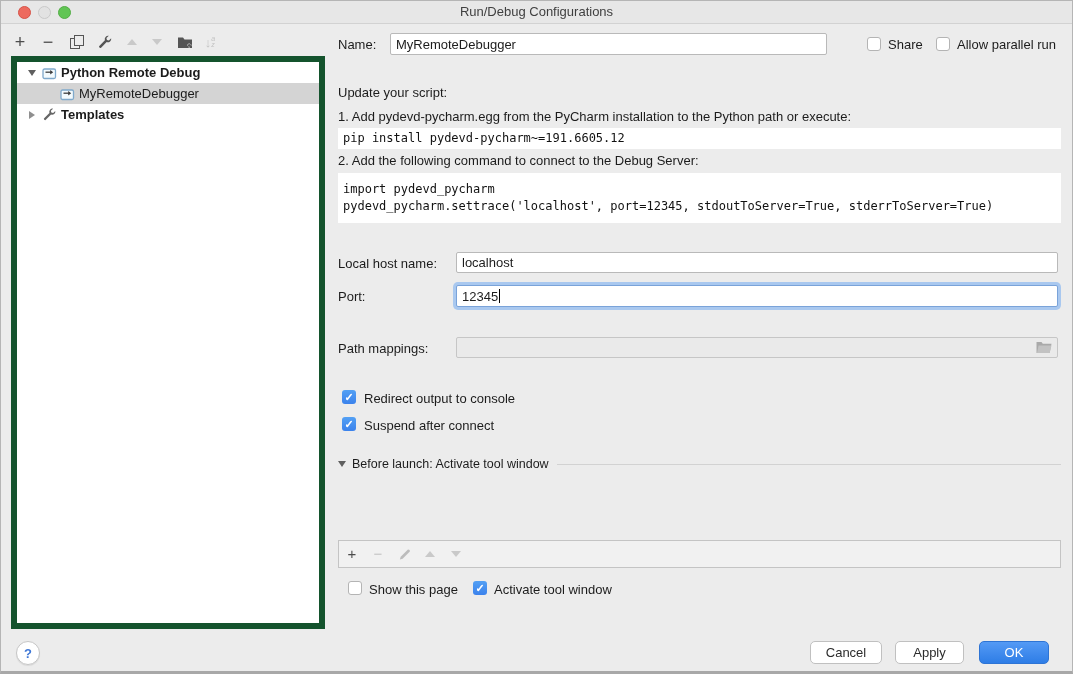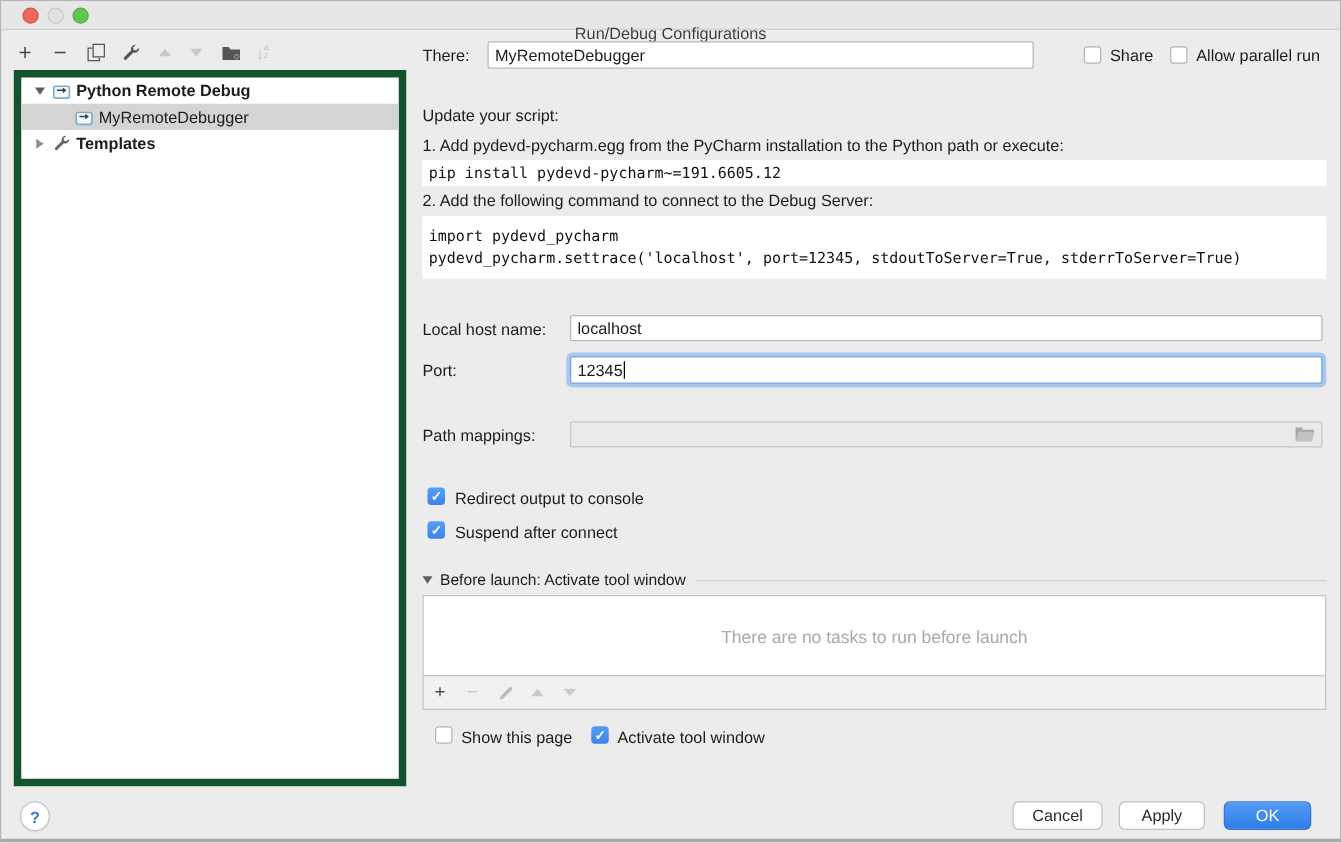--- a/index.html
+++ b/index.html
@@ -3,21 +3,21 @@
 <meta charset="utf-8">
 <style>
   html,body{margin:0;padding:0;background:#f5f5f5;}
   .window{
     position:relative;width:1073px;height:674px;background:#ececec;
     font-family:"Liberation Sans",sans-serif;color:#1c1c1c;overflow:hidden;
     border:1px solid #b5b5b5;border-bottom:3px solid #a8a8a8;box-sizing:border-box;
   }
   
   .titlebar{position:absolute;left:0;top:0;width:100%;height:22px;background:#e7e7e7;border-bottom:1px solid #d2d2d2;}
-  .title{position:absolute;left:0;right:0;top:18px;text-align:center;font-size:13px;color:#3f3f3f;}
+  .title{position:absolute;left:0;right:0;top:3px;text-align:center;font-size:13px;color:#3f3f3f;}
   .tl{position:absolute;top:5px;width:13px;height:13px;border-radius:50%;box-sizing:border-box;}
   .tl.red{left:17px;background:#ed6a5e;border:1px solid #d65348;}
   .tl.gray{left:37px;background:#e2e2e2;border:1px solid #c9c9c9;}
   .tl.green{left:57px;background:#61c554;border:1px solid #53ad46;}
   
   .tb-btn{position:absolute;top:30px;width:22px;height:22px;display:flex;align-items:center;justify-content:center;cursor:default;}
   .glyph{font-size:18px;line-height:18px;color:#4c4c4c;font-weight:400;}
   .glyph.sm{font-size:15px;}
   .glyph.dis{color:#c4c4c4;}
   .tri{width:0;height:0;display:inline-block;}
@@ -159,21 +159,21 @@
         </span>
       <span class="ticon">
         <svg width="15" height="15" viewBox="0 0 16 16">
             <path fill="#666" d="M13.9 2.1a4.1 4.1 0 0 0-4.6 5.3L3 13.7a1.5 1.5 0 1 0 2.1 2.1l6.3-6.3a4.1 4.1 0 0 0 5.3-4.6L14 7.6l-2.3-.6-.6-2.3z" transform="scale(0.85)"></path>
           </svg>
       </span>
       <span class="lbl b">Templates</span>
     </div>
   </div>
 
-  <div class="lab" style="left:337px;top:36px;">There:</div>
+  <div class="lab" style="left:337px;top:36px;">Name:</div>
   <div class="field" style="left:389px;top:32px;width:437px;height:22px;">
     <span>MyRemoteDebugger</span>
   </div>
   <span class="cb" style="left:866px;top:36px;"></span>
   <div class="lab" style="left:887px;top:36px;">Share</div>
   <span class="cb" style="left:935px;top:36px;"></span>
   <div class="lab" style="left:956px;top:36px;">Allow parallel run</div>
 
   <div class="para" style="left:337px;top:84px;">Update your script:</div>
   <div class="para" style="left:337px;top:108px;">1. Add pydevd-pycharm.egg from the PyCharm installation to the Python path or execute:</div>
@@ -212,23 +212,20 @@
   <div class="lab" style="left:363px;top:390px;">Redirect output to console</div>
   <span class="cb checked" style="left:341px;top:416px;"></span>
   <div class="lab" style="left:363px;top:417px;">Suspend after connect</div>
 
   <div class="bl-head">
     <span class="t"></span>
     <span>Before launch: Activate tool window</span>
     <span class="line"></span>
   </div>
 
-  <div class="taskbox">
-    <span class="empty">There are no tasks to run before launch</span>
-  </div>
   <div class="taskbar">
     <span class="ti">
       <span class="glyph sm">+</span>
     </span>
     <span class="ti">
       <span class="glyph sm dis">−</span>
     </span>
     <span class="ti">
       <span>
         <svg width="13" height="13" viewBox="0 0 14 14">

